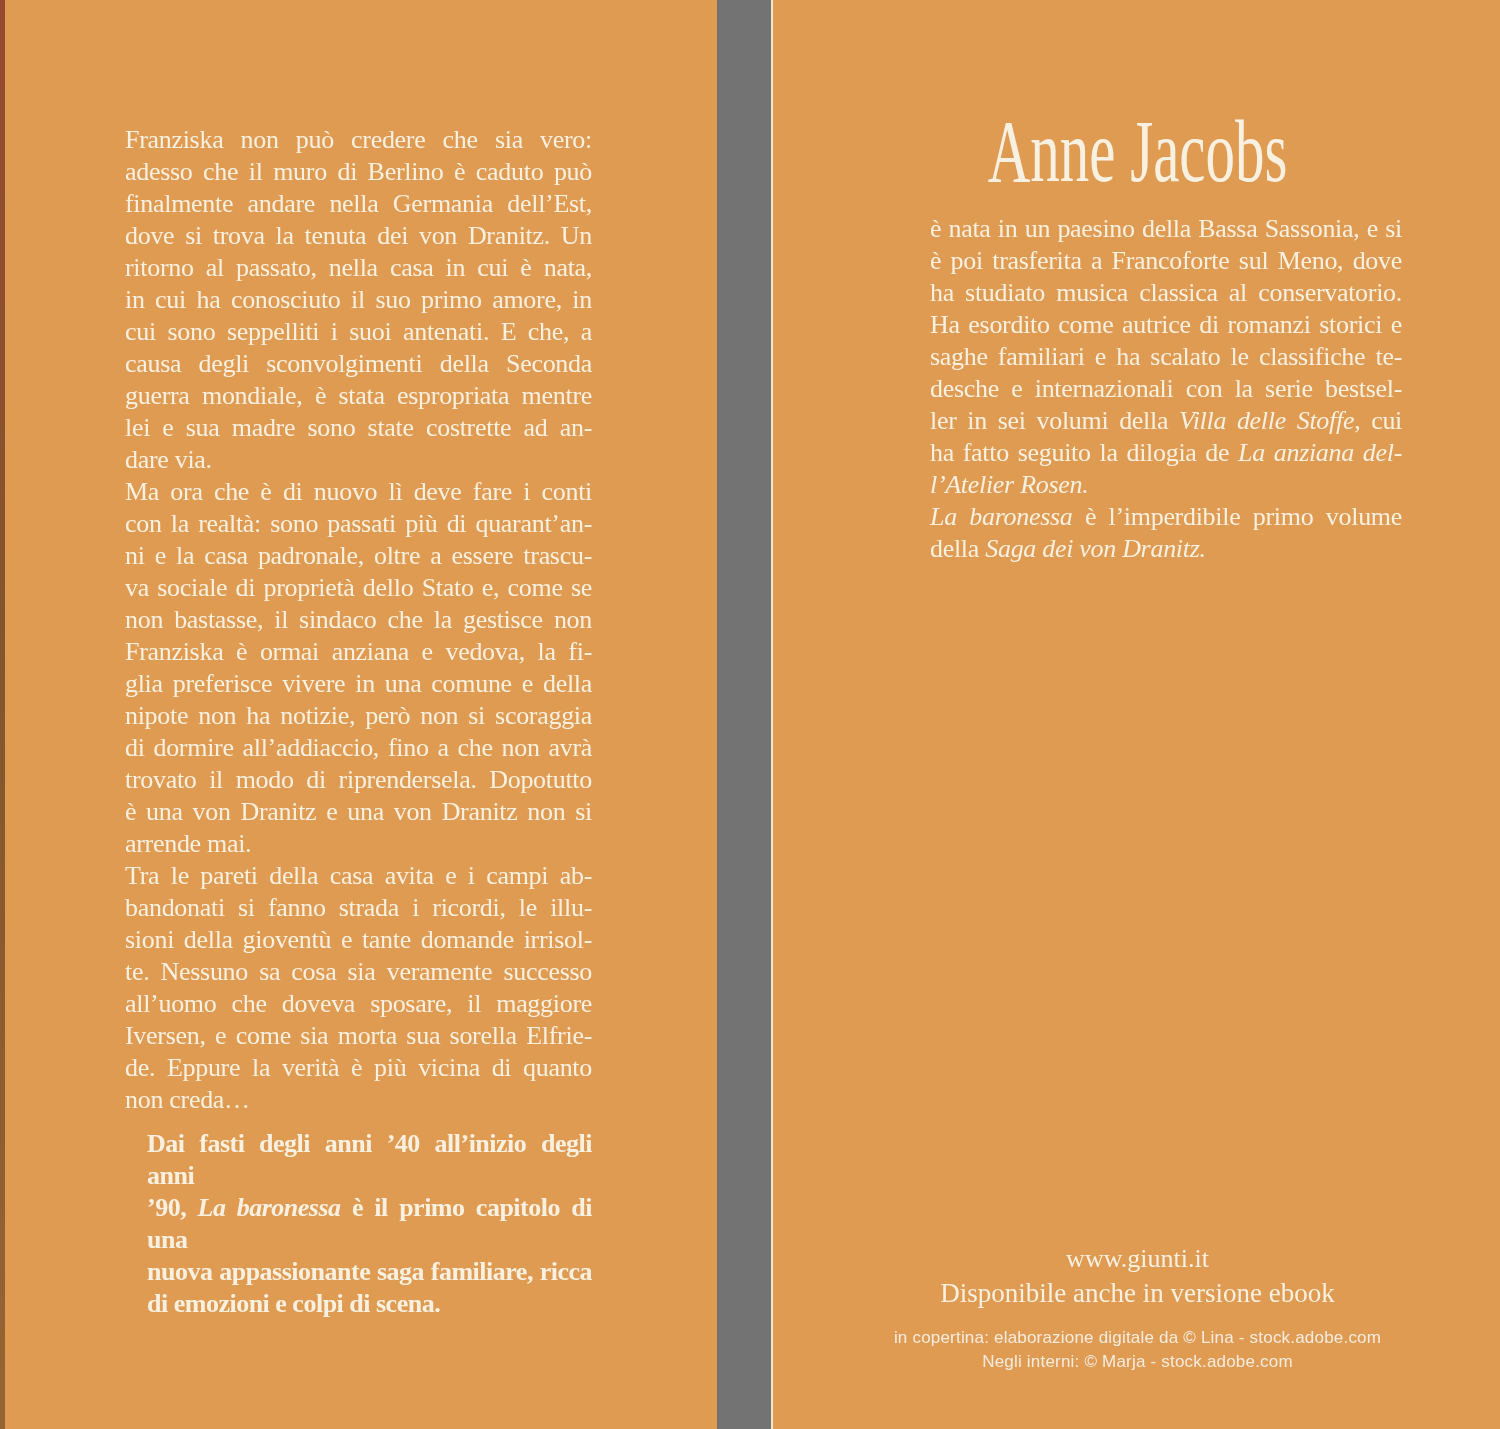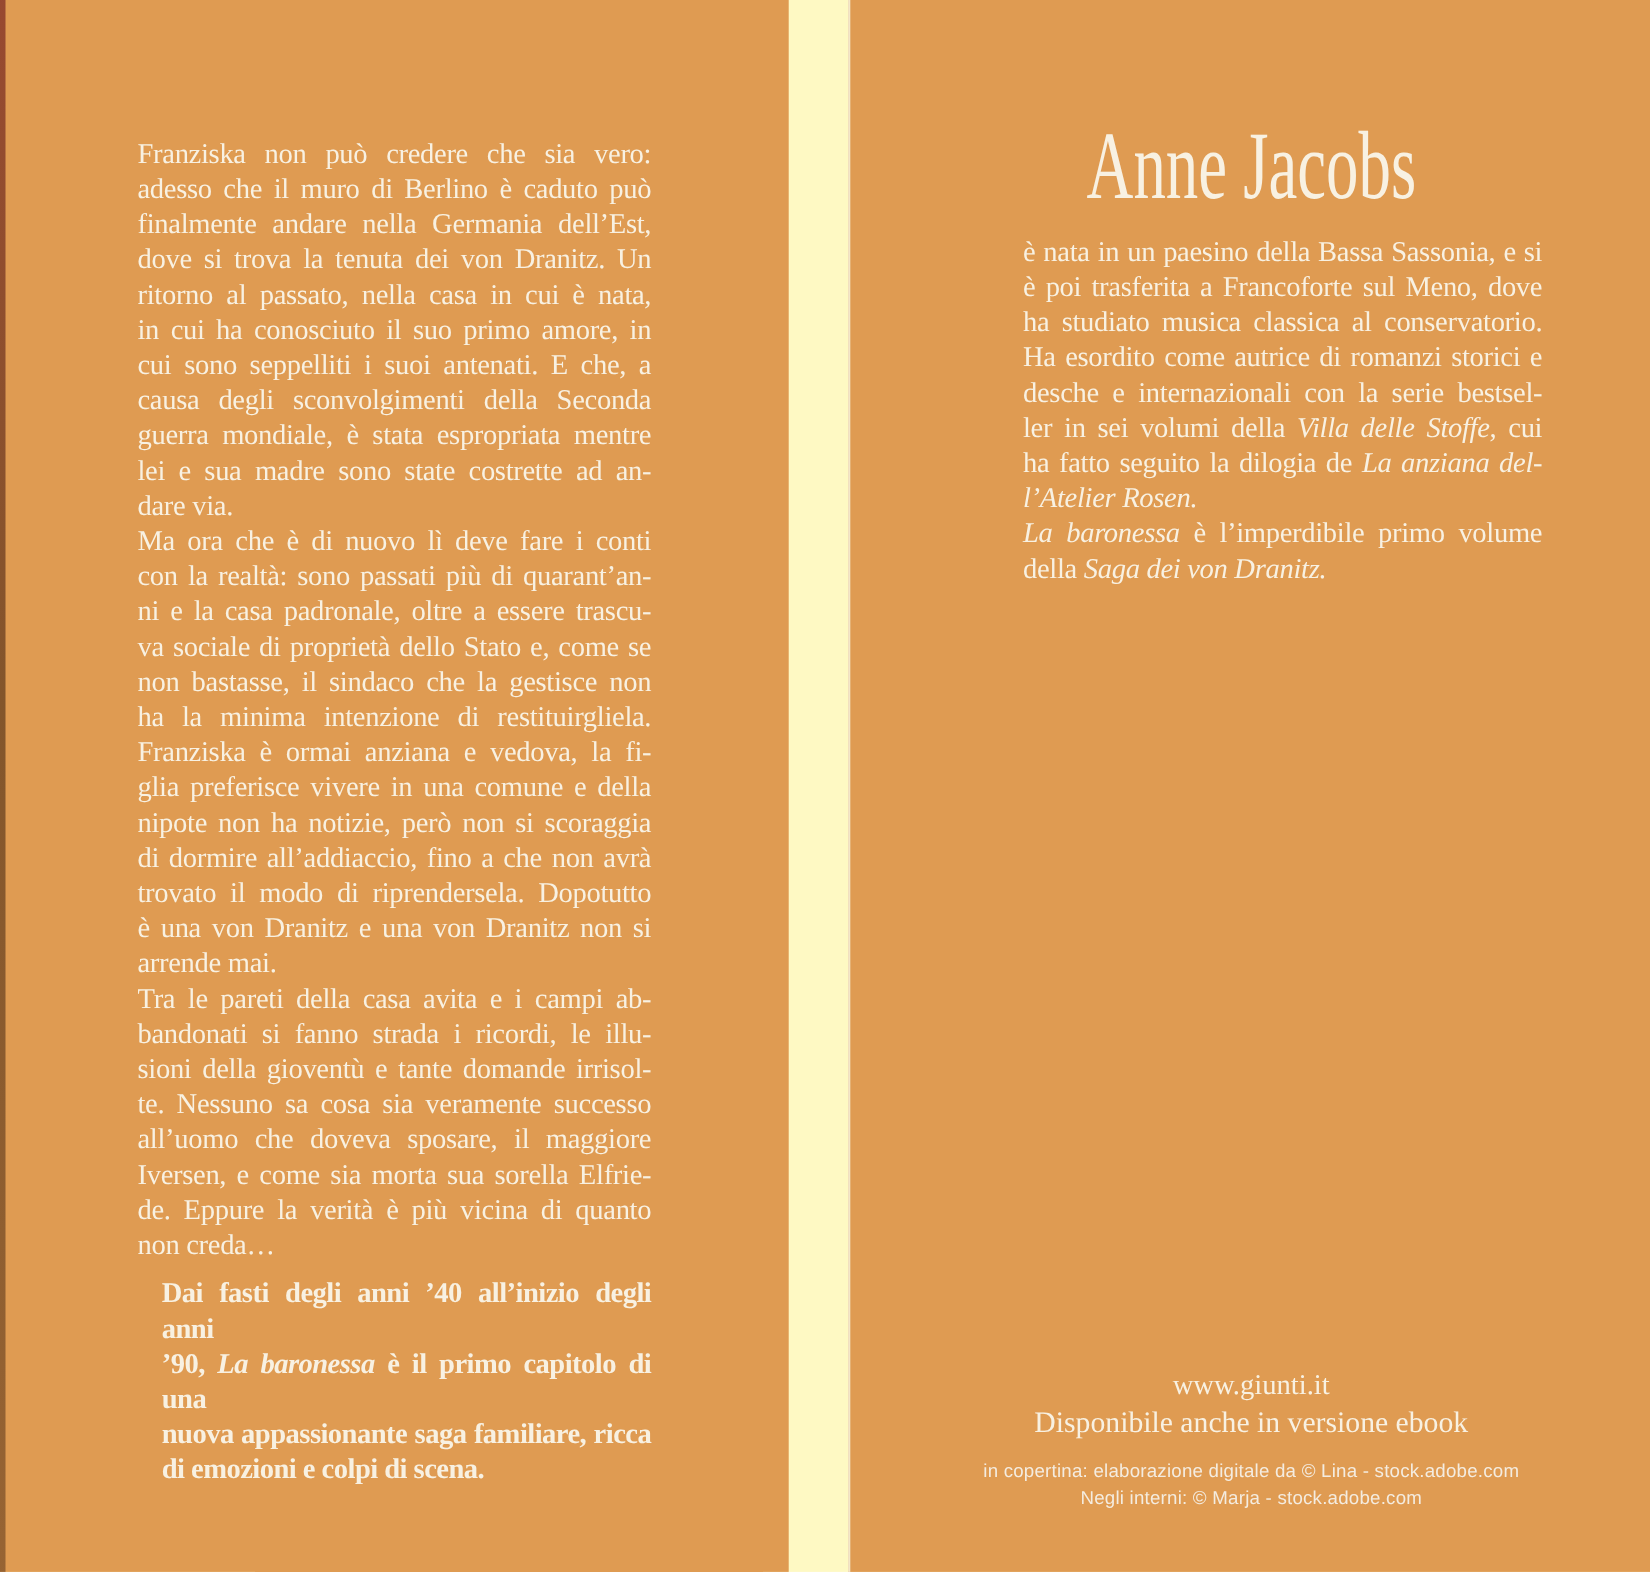--- a/index.html
+++ b/index.html
@@ -1,21 +1,21 @@
 <!DOCTYPE html>
 <html><head>
 <meta charset="utf-8">
 <style>
   html, body { margin: 0; padding: 0; }
   body {
     width: 1500px; height: 1429px;
     background: #ffffff;
     font-family: "Liberation Serif", serif;
   }
-  .page { position: relative; width: 1500px; height: 1429px; background: #fef9c3; overflow: hidden; }
+  .page { position: relative; width: 1500px; height: 1429px; background: #737373; overflow: hidden; }
 
   .panel {
     position: absolute; top: 0; height: 1429px;
     background: var(--panel, #DF9B52);
     color: var(--ink, #F8F1E2);
   }
   .panel.left  { left: 0;     width: 717px; }
   .panel.right { left: 771px; width: 729px; border-left: 2px solid #F3E7C9; }
 
   .fold-shadow {
@@ -89,21 +89,20 @@
           <div class="line">guerra mondiale, è stata espropriata mentre</div>
           <div class="line">lei e sua madre sono state costrette ad an-</div>
           <div class="line last">dare via.</div>
         </div>
       <div class="para">
           <div class="line">Ma ora che è di nuovo lì deve fare i conti</div>
           <div class="line">con la realtà: sono passati più di quarant’an-</div>
           <div class="line">ni e la casa padronale, oltre a essere trascu-</div>
           <div class="line">va sociale di proprietà dello Stato e, come se</div>
           <div class="line">non bastasse, il sindaco che la gestisce non</div>
-          <div class="line">ha la minima intenzione di restituirgliela.</div>
           <div class="line">Franziska è ormai anziana e vedova, la fi-</div>
           <div class="line">glia preferisce vivere in una comune e della</div>
           <div class="line">nipote non ha notizie, però non si scoraggia</div>
           <div class="line">di dormire all’addiaccio, fino a che non avrà</div>
           <div class="line">trovato il modo di riprendersela. Dopotutto</div>
           <div class="line">è una von Dranitz e una von Dranitz non si</div>
           <div class="line last">arrende mai.</div>
         </div>
       <div class="para">
           <div class="line">Tra le pareti della casa avita e i campi ab-</div>
@@ -129,20 +128,21 @@
     <h1 class="author">
       <span class="author-inner">Anne Jacobs</span>
     </h1>
 
     <div class="textblock bio">
       <div class="para">
           <div class="line">è nata in un paesino della Bassa Sassonia, e si</div>
           <div class="line">è poi trasferita a Francoforte sul Meno, dove</div>
           <div class="line">ha studiato musica classica al conservatorio.</div>
           <div class="line">Ha esordito come autrice di romanzi storici e</div>
+          <div class="line">saghe familiari e ha scalato le classifiche te-</div>
           <div class="line">desche e internazionali con la serie bestsel-</div>
           <div class="line">ler in sei volumi della <i>Villa delle Stoffe</i>, cui</div>
           <div class="line">ha fatto seguito la dilogia de <i>La anziana del-</i></div>
           <div class="line last"><i>l’Atelier Rosen.</i></div>
         </div>
       <div class="para">
           <div class="line"><i>La baronessa</i> è l’imperdibile primo volume</div>
           <div class="line last">della <i>Saga dei von Dranitz.</i></div>
         </div>
     </div>

